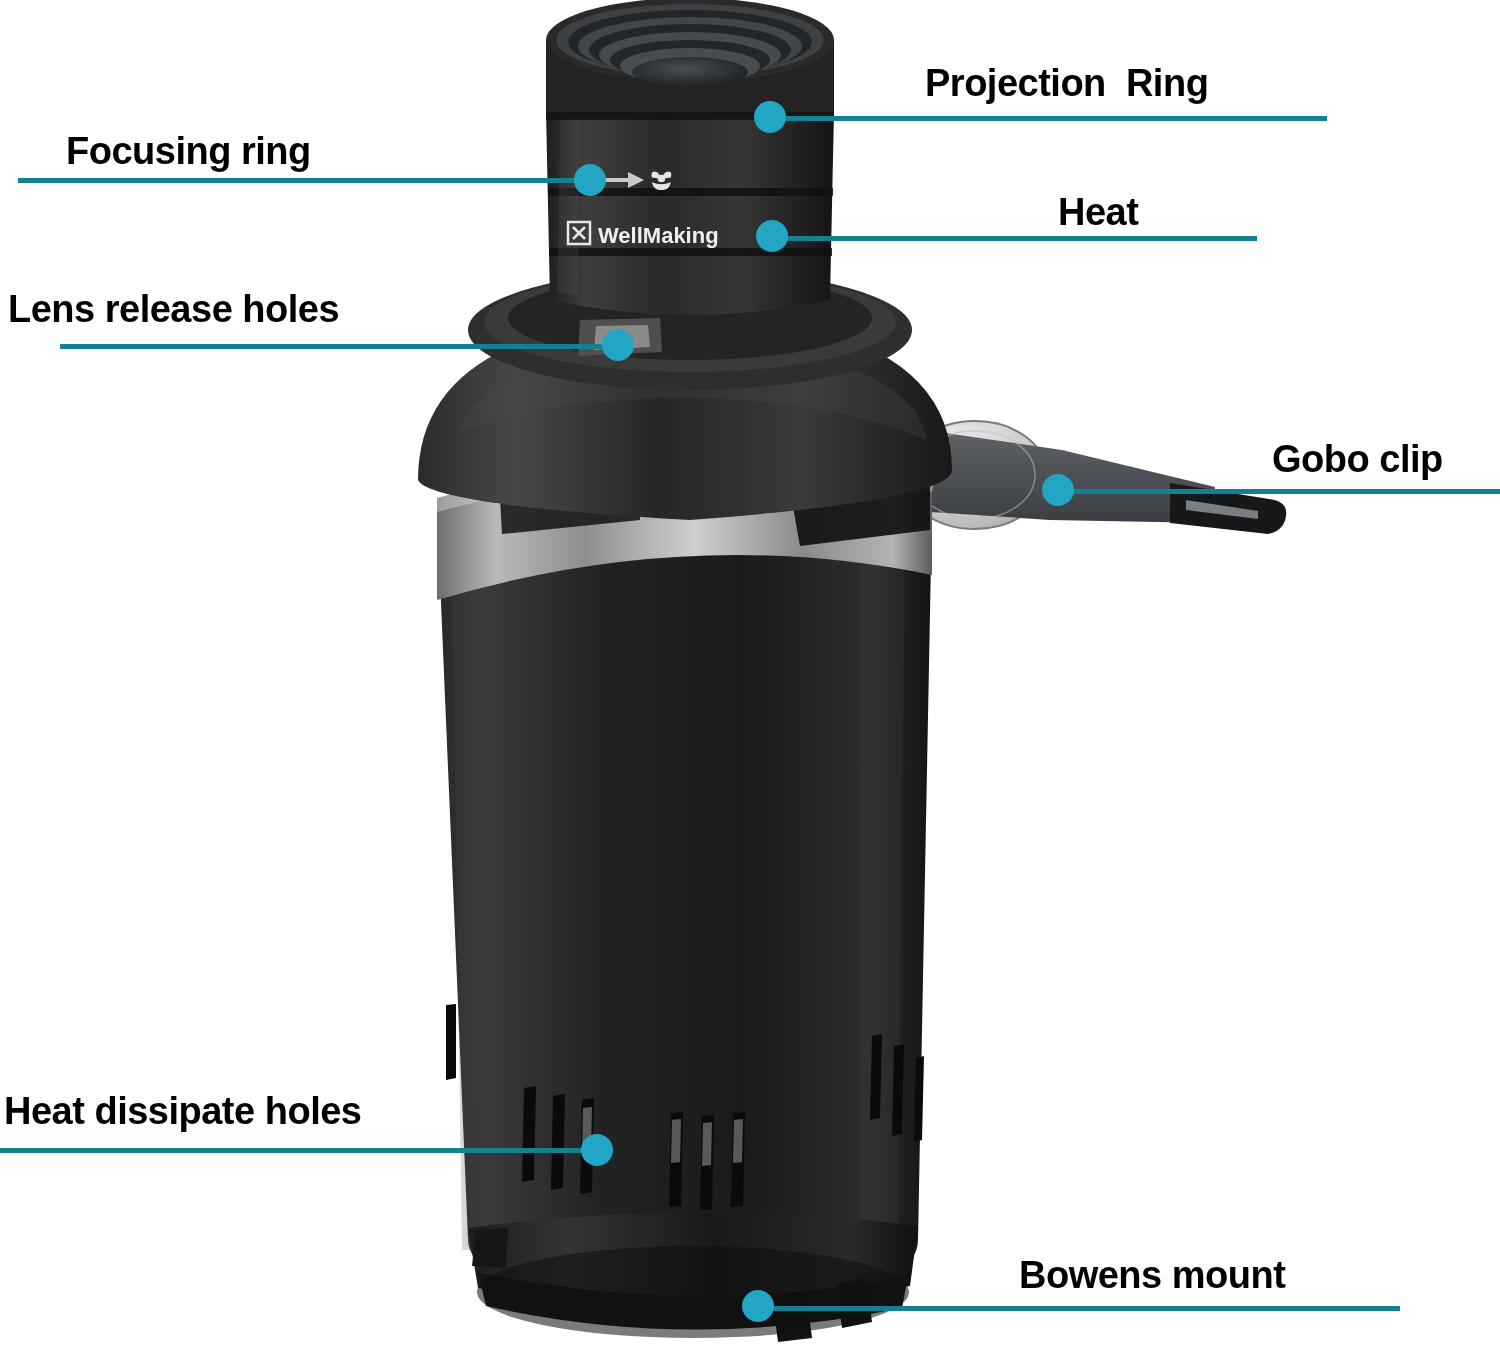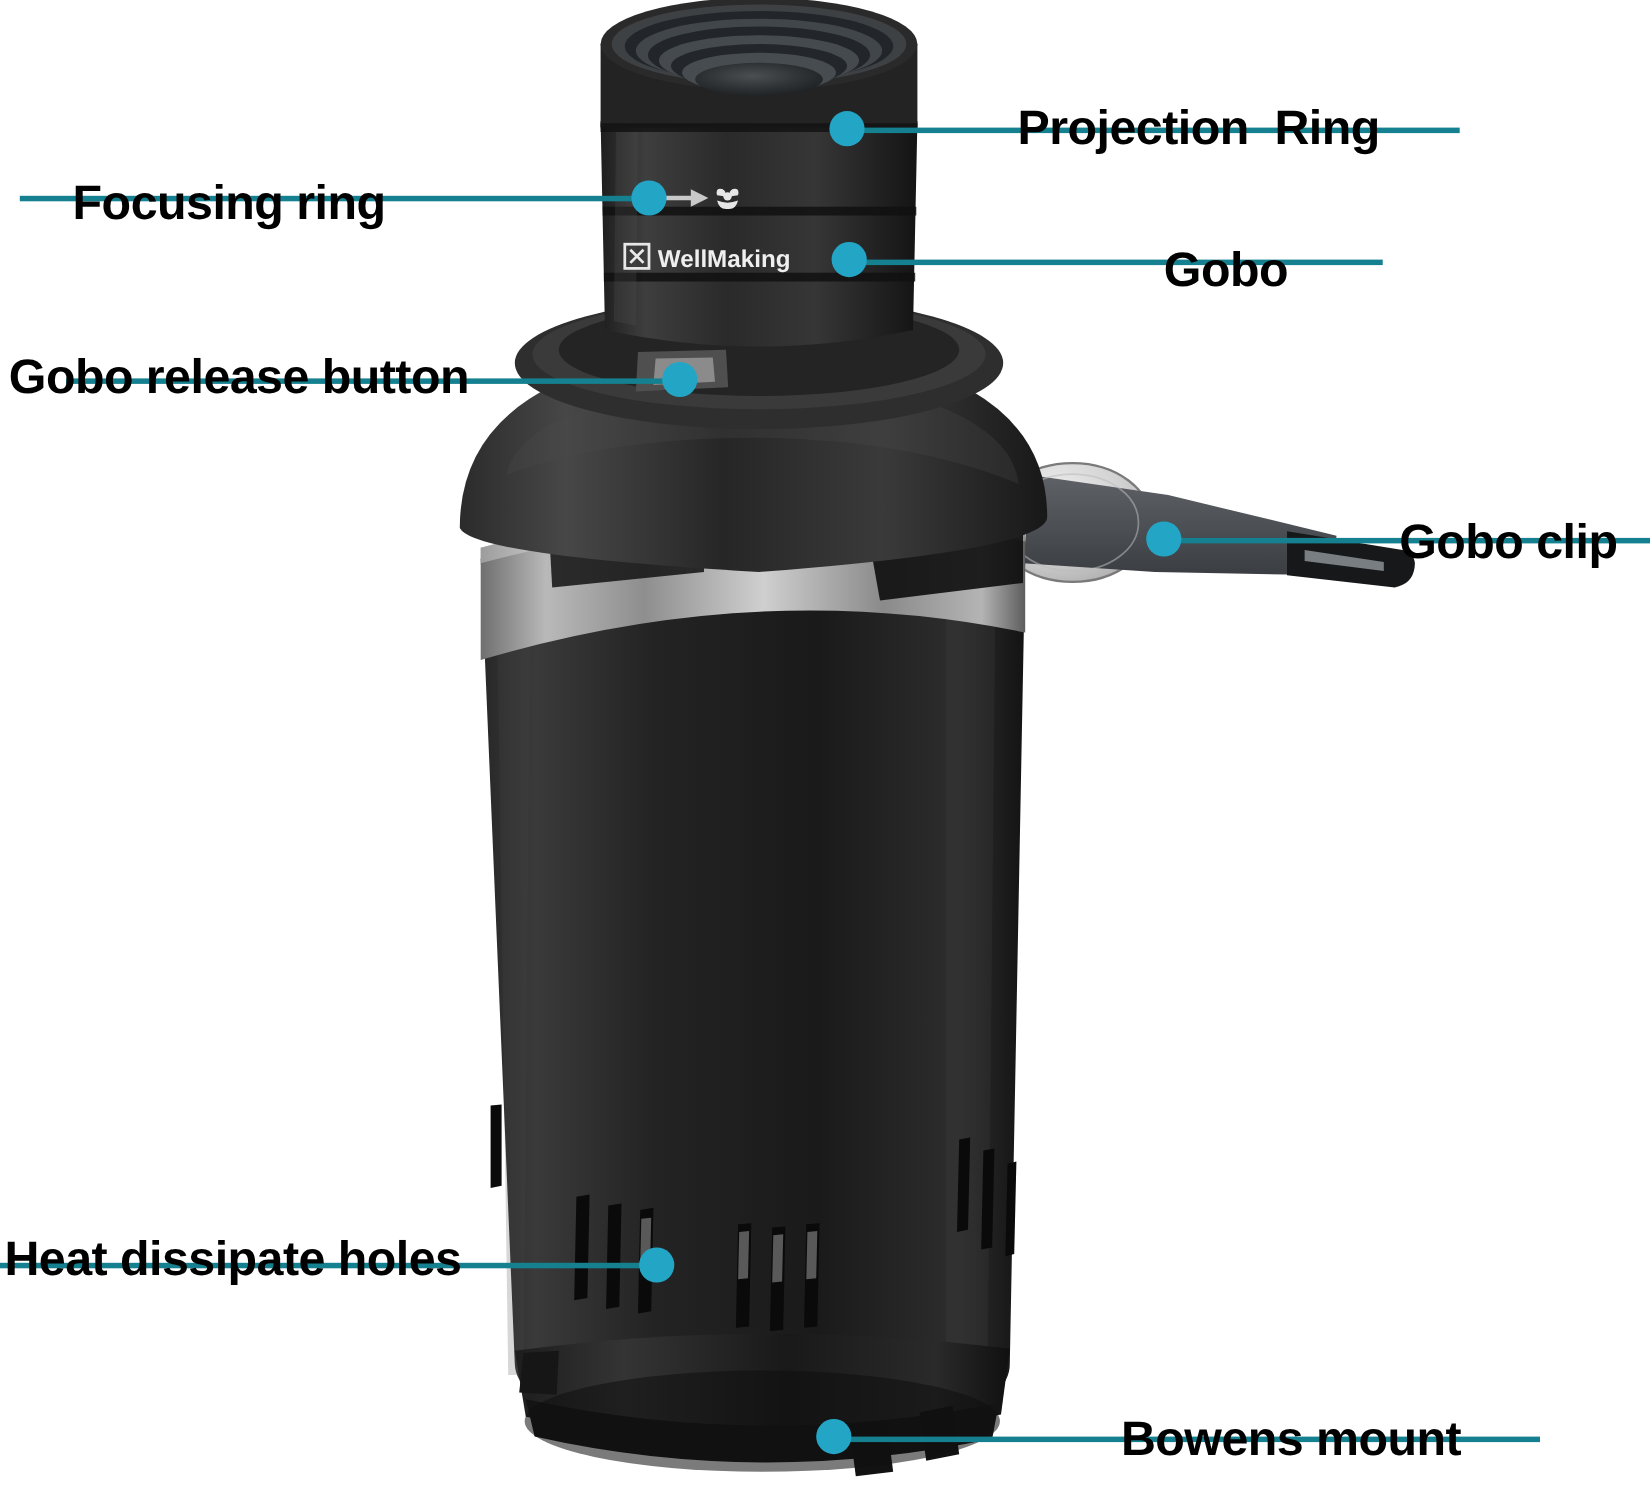--- a/index.html
+++ b/index.html
@@ -16,26 +16,25 @@
     height: 1359px;
     background: #ffffff;
     overflow: hidden;
   }
 
   
   .callout-label {
     position: absolute;
     font-family: "Liberation Sans", sans-serif;
     font-weight: bold;
-    font-size: 44px;
+    font-size: 38px;
     line-height: 1;
     color: #000000;
     letter-spacing: -0.5px;
     white-space: pre;
-    margin-top: 31px;
   }
   .callout-line {
     position: absolute;
     height: 5px;
     background: #15808f;
   }
   .callout-dot {
     position: absolute;
     width: 32px;
     height: 32px;
@@ -226,24 +225,24 @@
 
   <div id="callout-layer">
       <div class="callout-line" style="left: 782px; top: 116px; width: 545px; background: rgb(21, 128, 143);"></div>
       <div class="callout-dot" style="left: 770px; top: 117px; background: rgb(35, 166, 198);"></div>
       <div class="callout-label" style="left: 925px; top: 64px; color: rgb(0, 0, 0);">Projection  Ring</div>
       <div class="callout-line" style="left: 18px; top: 178px; width: 575px; background: rgb(21, 128, 143);"></div>
       <div class="callout-dot" style="left: 590px; top: 180px; background: rgb(35, 166, 198);"></div>
       <div class="callout-label" style="left: 66px; top: 132px; color: rgb(0, 0, 0);">Focusing ring</div>
       <div class="callout-line" style="left: 782px; top: 236px; width: 475px; background: rgb(21, 128, 143);"></div>
       <div class="callout-dot" style="left: 772px; top: 236px; background: rgb(35, 166, 198);"></div>
-      <div class="callout-label" style="left: 1058px; top: 193px; color: rgb(0, 0, 0);">Gobo</div>
+      <div class="callout-label" style="left: 1058px; top: 193px; color: rgb(0, 0, 0);">Heat</div>
       <div class="callout-line" style="left: 60px; top: 344px; width: 558px; background: rgb(21, 128, 143);"></div>
       <div class="callout-dot" style="left: 618px; top: 345px; background: rgb(35, 166, 198);"></div>
-      <div class="callout-label" style="left: 8px; top: 290px; color: rgb(0, 0, 0);">Gobo release button</div>
+      <div class="callout-label" style="left: 8px; top: 290px; color: rgb(0, 0, 0);">Lens release holes</div>
       <div class="callout-line" style="left: 1062px; top: 489px; width: 438px; background: rgb(21, 128, 143);"></div>
       <div class="callout-dot" style="left: 1058px; top: 490px; background: rgb(35, 166, 198);"></div>
       <div class="callout-label" style="left: 1272px; top: 440px; color: rgb(0, 0, 0);">Gobo clip</div>
       <div class="callout-line" style="left: 0px; top: 1148px; width: 595px; background: rgb(21, 128, 143);"></div>
       <div class="callout-dot" style="left: 597px; top: 1150px; background: rgb(35, 166, 198);"></div>
       <div class="callout-label" style="left: 4px; top: 1092px; color: rgb(0, 0, 0); text-align: center;">Heat dissipate holes</div>
       <div class="callout-line" style="left: 760px; top: 1306px; width: 640px; background: rgb(21, 128, 143);"></div>
       <div class="callout-dot" style="left: 758px; top: 1306px; background: rgb(35, 166, 198);"></div>
       <div class="callout-label" style="left: 1019px; top: 1256px; color: rgb(0, 0, 0);">Bowens mount</div>
     </div>

